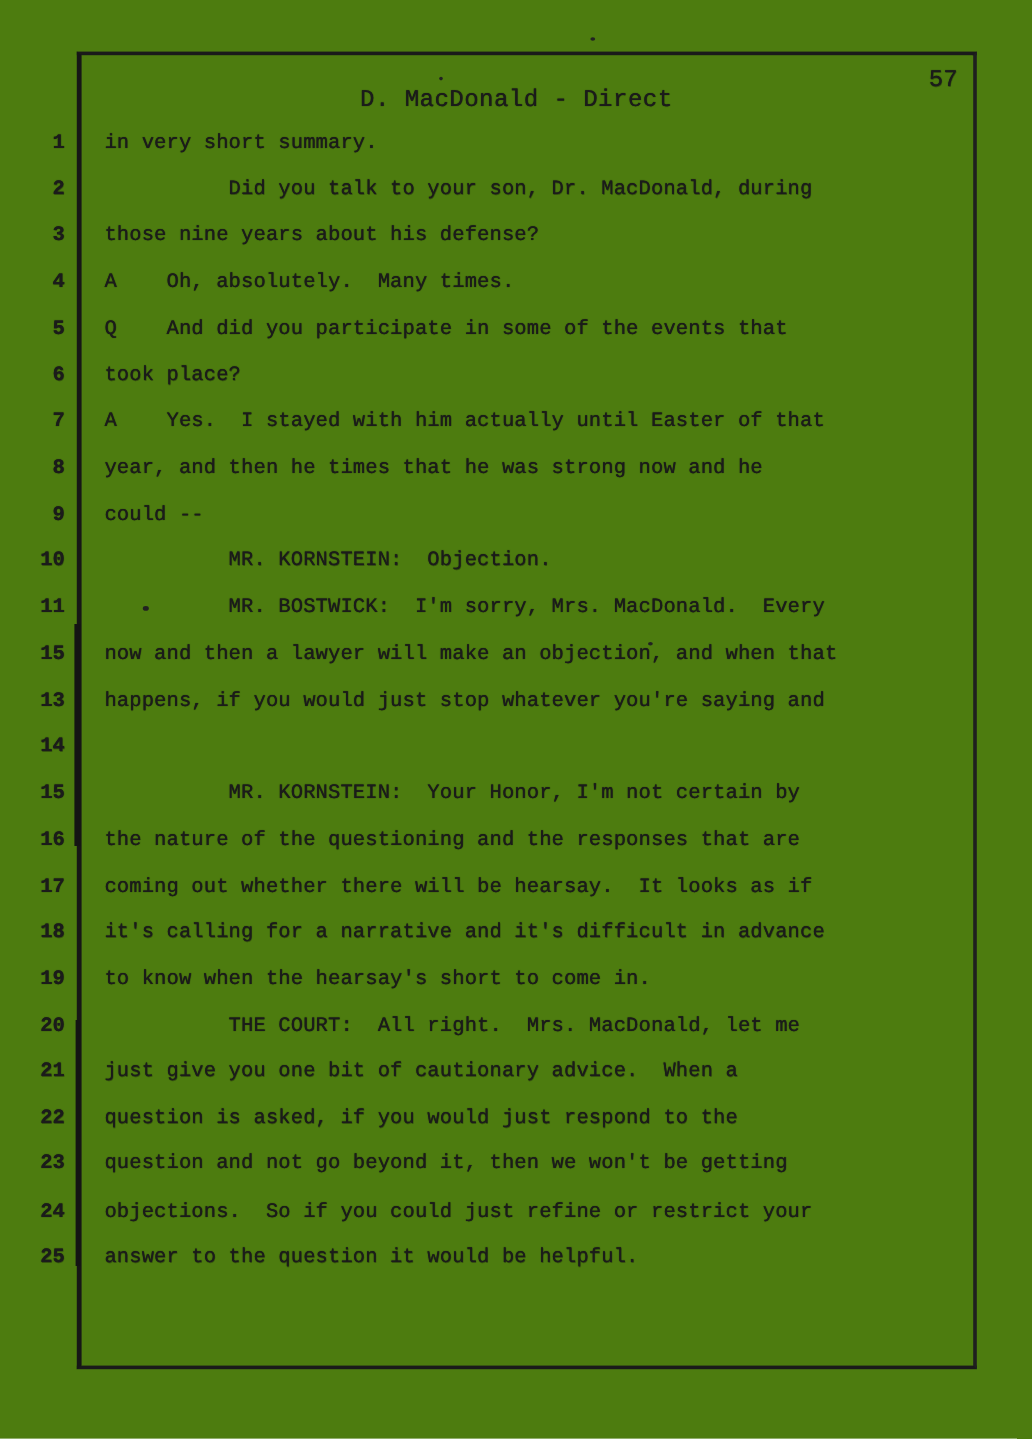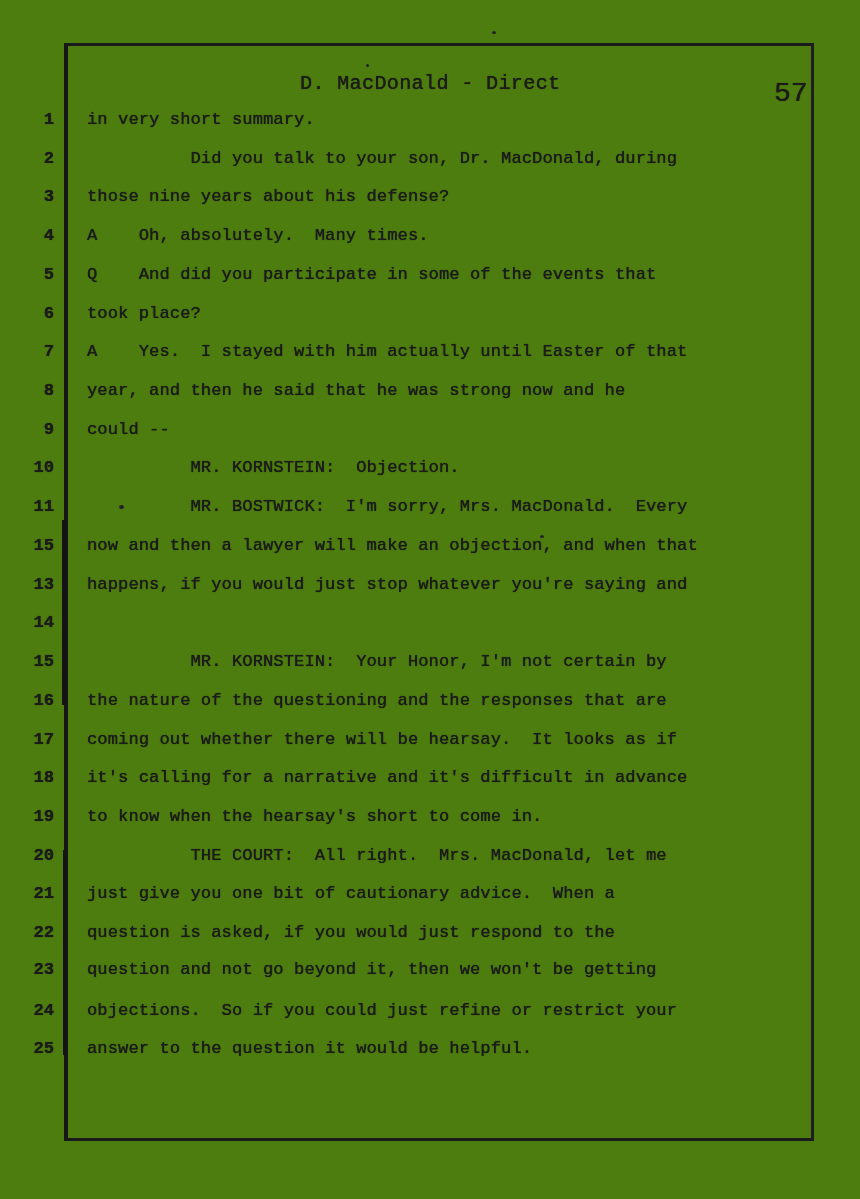--- a/index.html
+++ b/index.html
@@ -46,22 +46,22 @@
     left: 300px;
     top: 74px;
     font-size: 20px;
     line-height: 20px;
     letter-spacing: 0.4px;
     white-space: pre;
   }
   .header-pageno {
     position: absolute;
     left: 774px;
-    top: 84px;
-    font-size: 28px;
+    top: 58px;
+    font-size: 20px;
     line-height: 20px;
   }
   .row {
     position: absolute;
     left: 0;
     width: 814px;
     height: 20px;
   }
   .lnum {
     position: absolute;
@@ -127,21 +127,21 @@
       <div class="row" style="top: 303.6px;">
         <span class="lnum ink">6</span>
         <span class="ltext ink">took place?</span>
       </div>
       <div class="row" style="top: 342.32px;">
         <span class="lnum ink">7</span>
         <span class="ltext ink">A    Yes.  I stayed with him actually until Easter of that</span>
       </div>
       <div class="row" style="top: 381.04px;">
         <span class="lnum ink">8</span>
-        <span class="ltext ink">year, and then he said that he was strong now and he</span>
+        <span class="ltext ink">year, and then he times that he was strong now and he</span>
       </div>
       <div class="row" style="top: 419.76px;">
         <span class="lnum ink">9</span>
         <span class="ltext ink">could --</span>
       </div>
       <div class="row" style="top: 458.48px;">
         <span class="lnum ink">10</span>
         <span class="ltext ink">          MR. KORNSTEIN:  Objection.</span>
       </div>
       <div class="row" style="top: 497.2px;">

